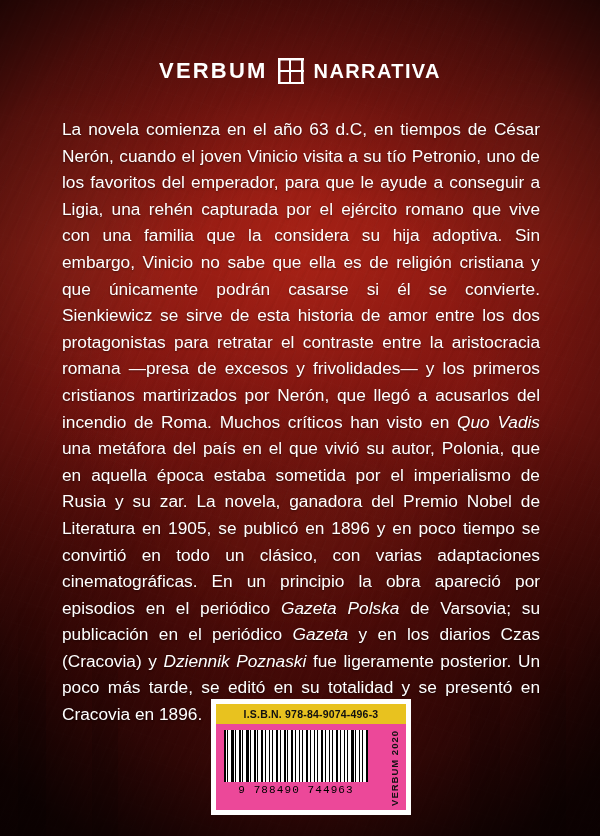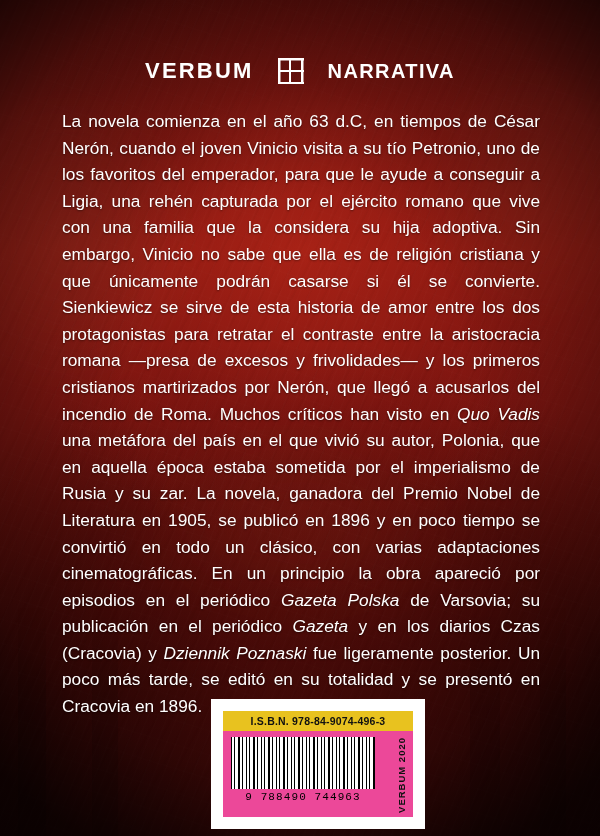--- a/index.html
+++ b/index.html
@@ -82,21 +82,21 @@
 
   
   .publisher {
     position: absolute;
     top: 58px;
     left: 0;
     width: 100%;
     display: flex;
     align-items: center;
     justify-content: center;
-    gap: 24px;
+    gap: 10px;
   }
   .pub-name {
     font-size: 22px;
     font-weight: bold;
     letter-spacing: 2.2px;
     color: #ffffff;
   }
   .pub-mark {
     width: 26px;
     height: 26px;
@@ -126,21 +126,21 @@
   .pub-collection {
     font-size: 20px;
     letter-spacing: 1.4px;
     color: #ffffff;
     font-weight: bold;
   }
 
   
   .blurb {
     position: absolute;
-    top: 108px;
+    top: 116px;
     left: 62px;
     width: 478px;
     color: #ffffff;
     font-size: 17.3px;
     line-height: 26.6px;
     text-align: justify;
     text-justify: inter-word;
     text-shadow: 0 1px 2px rgba(0,0,0,0.45);
   }
   .blurb p {
@@ -150,21 +150,21 @@
     font-style: italic;
   }
 
   
   .barcode-block {
     position: absolute;
     left: 211px;
     top: 699px;
     width: 190px;
     background: #ffffff;
-    padding: 12px;
+    padding: 5px;
   }
   .isbn-bar {
     background: #e8c21f;
     color: #111111;
     font-size: 10.5px;
     font-weight: bold;
     letter-spacing: 0.2px;
     text-align: center;
     padding: 4px 0 4px 0;
     font-family: "Liberation Sans", sans-serif;

